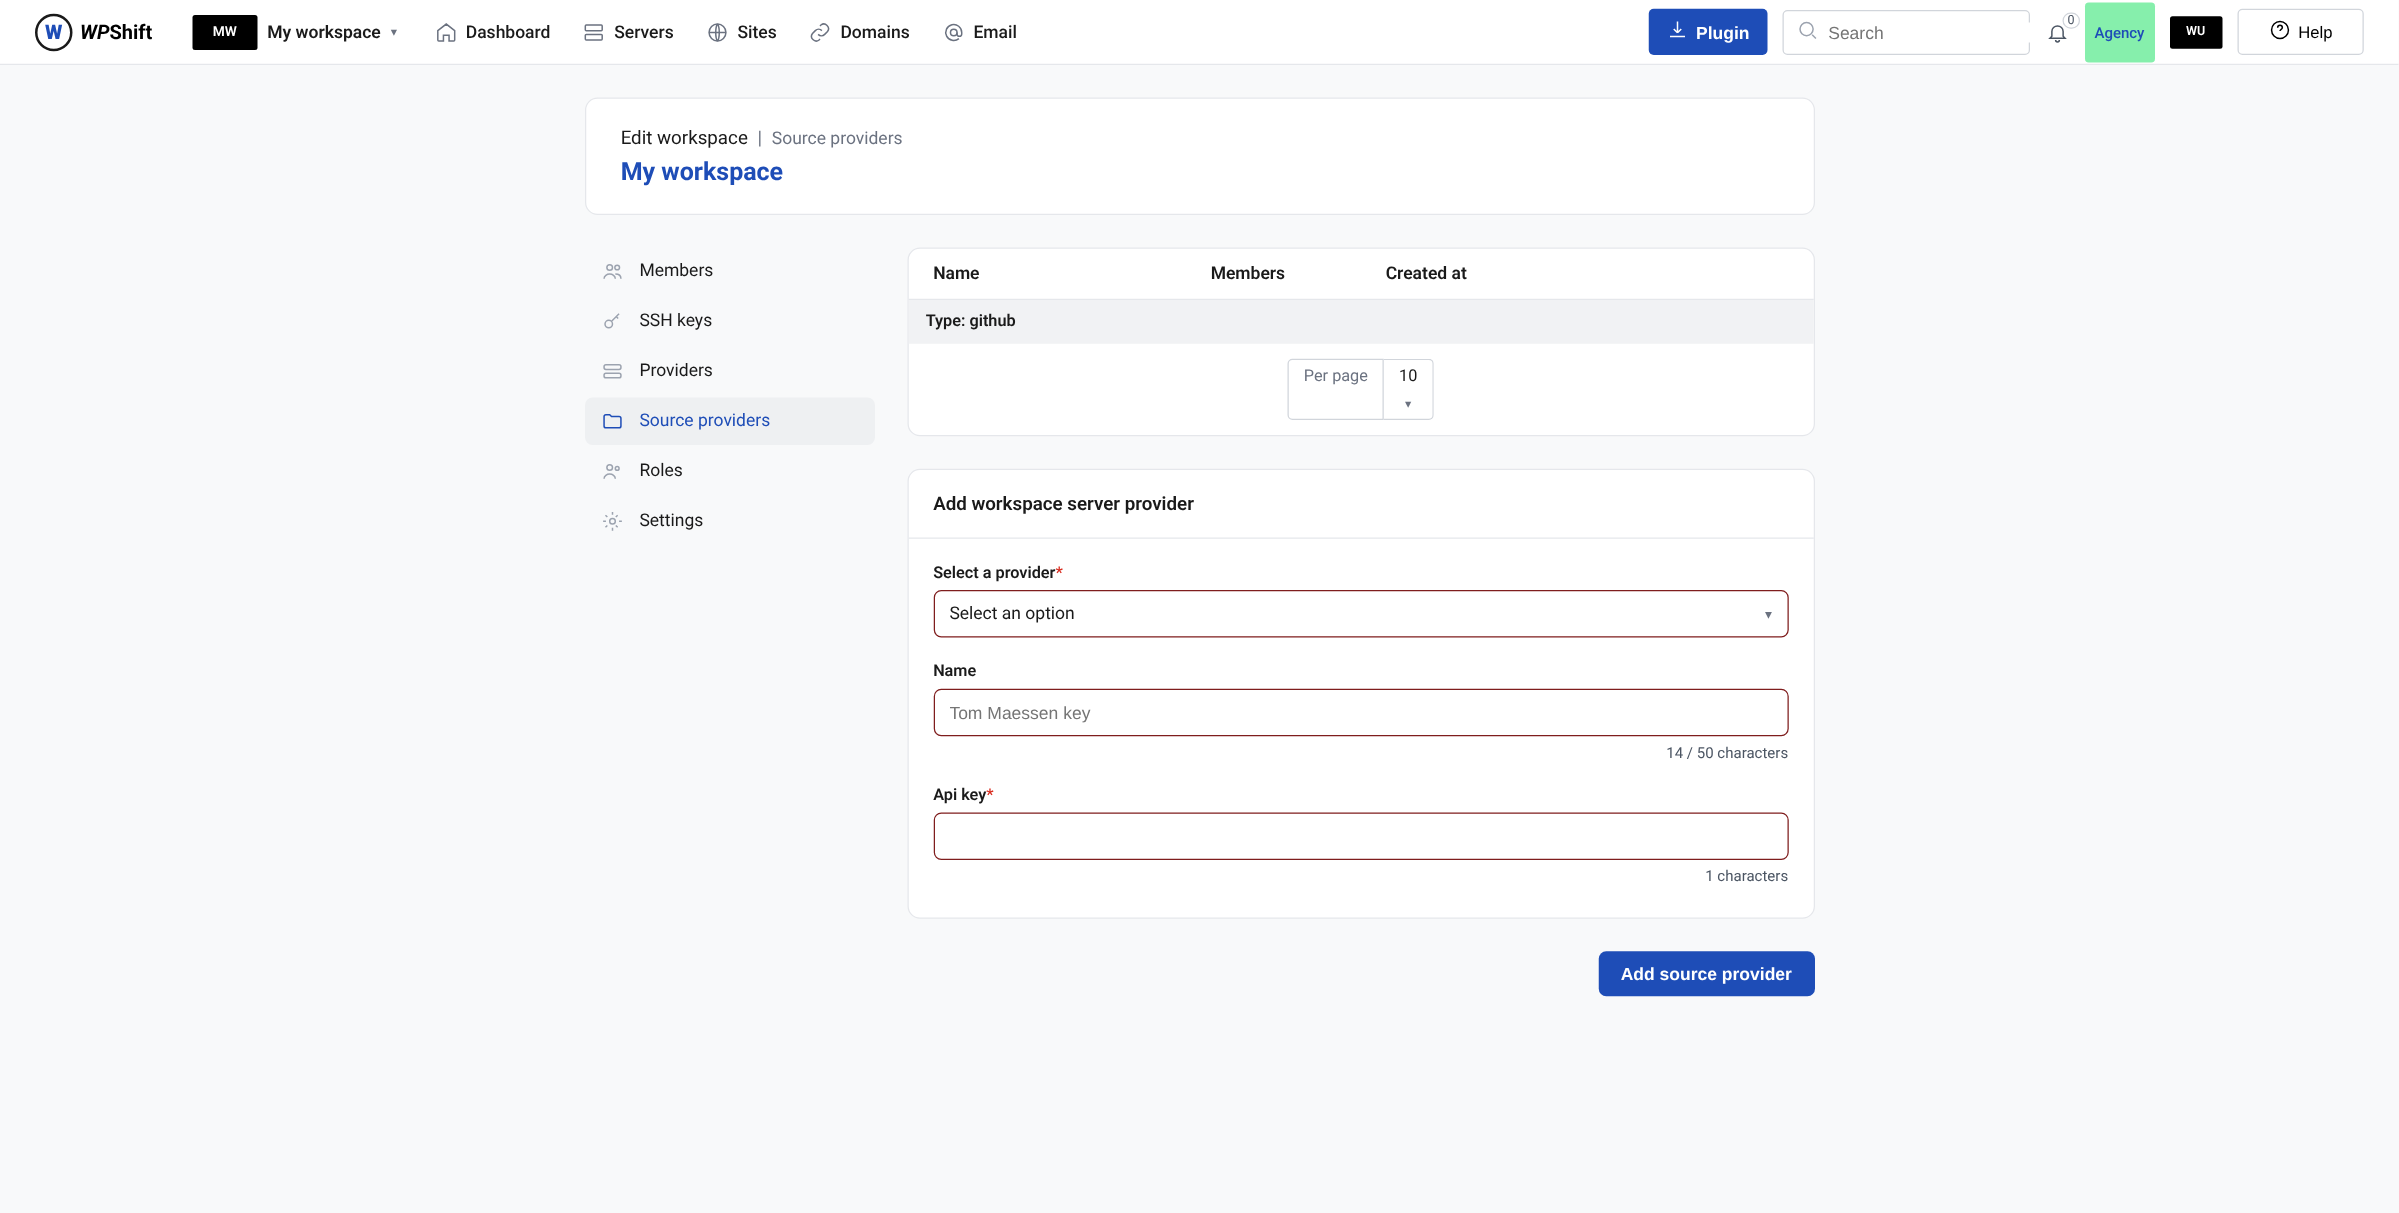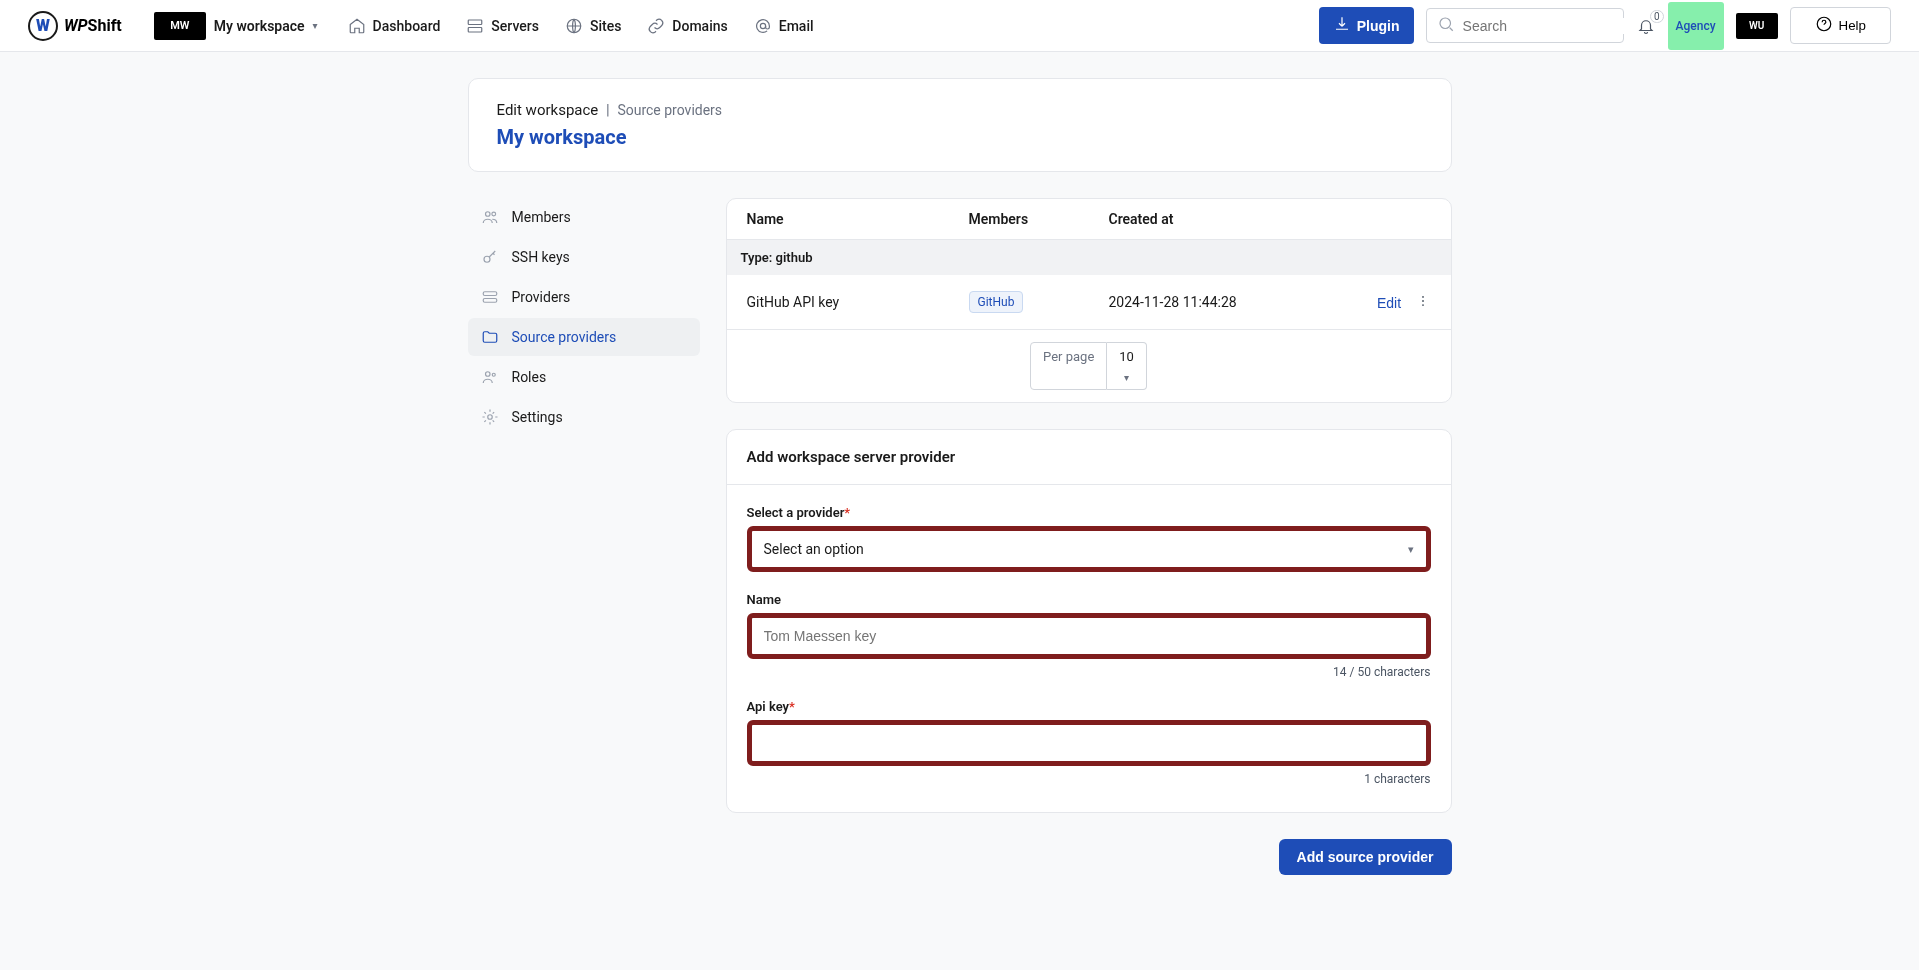--- a/index.html
+++ b/index.html
@@ -51,21 +51,21 @@
 .edit-link { color: #1e4db7; font-weight: 500; cursor: pointer; background: none; border: none; font-size: 14px; }
 .kebab { color: #4b5563; cursor: pointer; margin-left: 10px; display: inline-flex; width:16px; justify-content:center; }
 .pager { display: flex; justify-content: center; padding: 12px; gap: 0; }
 .pager-label { border: 1px solid #d1d5db; padding: 6px 12px; border-radius: 4px 0 0 4px; font-size: 13px; color: #6b7280; }
 .pager-sel { border: 1px solid #d1d5db; border-left: none; padding: 6px 12px; border-radius: 0 4px 4px 0; font-size: 13px; display: flex; align-items: center; gap: 8px; cursor: pointer; flex-direction: column; }
 .card-head { padding: 18px 20px; border-bottom: 1px solid #e5e7eb; font-weight: 600; font-size: 15px; }
 .card-body { padding: 20px; }
 .field { margin-bottom: 20px; }
 .label { font-weight: 600; font-size: 13px; margin-bottom: 6px; display: block; }
 .req { color: #d92d20; }
-.select, .input { width: 100%; border: 5px solid #7f1d1d; border-radius: 6px; padding: 10px 12px; font-size: 14px; background: #fff; }
+.select, .input { width: 100%; border: 1px solid #7f1d1d; border-radius: 6px; padding: 10px 12px; font-size: 14px; background: #fff; }
 .select { display: flex; justify-content: space-between; align-items: center; cursor: pointer; }
 .helper { text-align: right; font-size: 12px; color: #4b5563; margin-top: 6px; }
 .footer-actions { display: flex; justify-content: flex-end; }
 .btn-submit { background: #1e4db7; color: #fff; border: none; padding: 10px 18px; border-radius: 6px; font-weight: 600; font-size: 14px; cursor: pointer; }
 svg { width: 18px; height: 18px; stroke: currentColor; fill: none; stroke-width: 1.6; }
 </style>
 </head>
 <body>
 
 <div class="topbar">
@@ -226,35 +226,20 @@
 
     <div class="main">
       <div class="card">
         <div class="thead">
           <div class="col-name">Name</div>
           <div class="col-provider">Members</div>
           <div class="col-created">Created at</div>
           <div class="col-actions"></div>
         </div>
         <div class="group-row">Type: github</div>
-        <div class="trow">
-          <div class="col-name">GitHub API key</div>
-          <div class="col-provider"><span class="tag-provider">GitHub</span></div>
-          <div class="col-created">2024-11-28 11:44:28</div>
-          <div class="col-actions">
-            <button class="edit-link">Edit</button>
-            <span class="kebab">
-                <svg viewBox="0 0 24 24" style="fill:currentColor;stroke:none;width:14px;height:14px">
-                  <circle cx="12" cy="5" r="1.6"></circle>
-                  <circle cx="12" cy="12" r="1.6"></circle>
-                  <circle cx="12" cy="19" r="1.6"></circle>
-                </svg>
-              </span>
-          </div>
-        </div>
         <div class="pager">
           <div class="pager-label">Per page</div>
           <div class="pager-sel">
             <span>10</span>
             <span style="font-size:10px;color:#6b7280">▾</span>
           </div>
         </div>
       </div>
 
       <div class="card">

